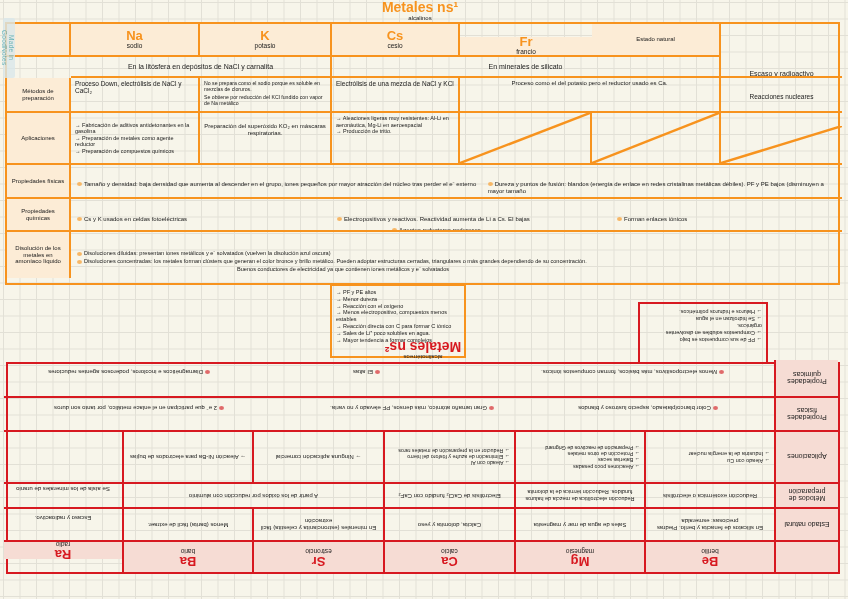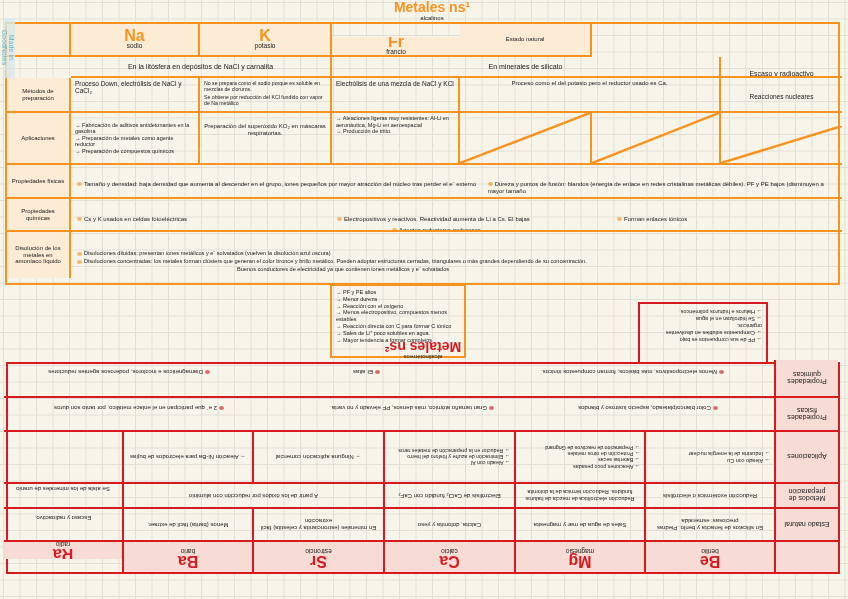--- a/index.html
+++ b/index.html
@@ -16,21 +16,21 @@
     position: relative;
   }
   .watermark {
     position: absolute; left: 3px; top: 18px; width: 12px; height: 60px;
     background: #dbe8ea; opacity: .8;
     writing-mode: vertical-rl; font-size: 6.5px; color: #4aa7b3;
     text-align: center; letter-spacing: .3px; z-index: 5;
     border-radius: 2px;
   }
   .title {
-    position: absolute; left: 352px; top: 0px; width: 160px; text-align: center;
+    position: absolute; left: 340px; top: 0px; width: 160px; text-align: center;
     color: #f7931e; font-weight: bold; font-size: 14px; line-height: 15px;
   }
   .title .sub { display: block; color: #222; font-size: 6px; font-weight: normal; line-height: 6px; }
 
   
   .tbl {
     position: absolute; display: grid;
     border: 2px solid #f7931e;
   }
   .tbl.top {
@@ -39,21 +39,21 @@
     grid-template-rows: 33px 21px 35px 52px 34px 33px 46px;
   }
   .cell {
     border-right: 2px solid #f7931e; border-bottom: 2px solid #f7931e;
     font-size: 6px; line-height: 7px; padding: 2px 4px;
     display: flex; flex-direction: column; justify-content: center;
     position: relative; overflow: hidden;
   }
   .top .hdr { background: #fcecd6; align-items: center; text-align: center; }
   .top .rowlab { background: #fcecd6; align-items: center; text-align: center; font-size: 6px; }
-  .sym { color: #f7931e; font-weight: bold; font-size: 16px; line-height: 12px; }
+  .sym { color: #f7931e; font-weight: bold; font-size: 13px; line-height: 12px; }
   .nm { font-size: 6.5px; line-height: 8px; }
   .center { align-items: center; text-align: center; }
   .lastcol { border-right: none; margin-top: 13px; }
   .lastrow { border-bottom: none; }
   .bullet {
     display: inline-block; width: 5px; height: 4px; border-radius: 50%;
     background: #f7b766; margin-right: 2px; vertical-align: middle;
   }
   .red .bullet { background: #e06a6a; }
   .diag { padding: 0; }
@@ -109,20 +109,24 @@
 <div class="tbl top">
 
   <div class="cell hdr"></div>
   <div class="cell hdr">
     <span class="sym">Na</span>
     <span class="nm">sodio</span>
   </div>
   <div class="cell hdr">
     <span class="sym">K</span>
     <span class="nm">potasio</span>
+  </div>
+  <div class="cell hdr">
+    <span class="sym">Cs</span>
+    <span class="nm">cesio</span>
   </div>
   <div class="cell hdr lastcol">
     <span class="sym">Fr</span>
     <span class="nm">francio</span>
   </div>
 
   <div class="cell rowlab">Estado natural</div>
   <div class="cell center" style="grid-column: 2 / 4; font-size:7px;">En la litósfera en depósitos de NaCl y carnalita</div>
   <div class="cell center span-li-rb" style="font-size:7px;">En minerales de silicato</div>
   <div class="cell center lastcol" style="font-size:7px;">Escaso y radioactivo</div>

